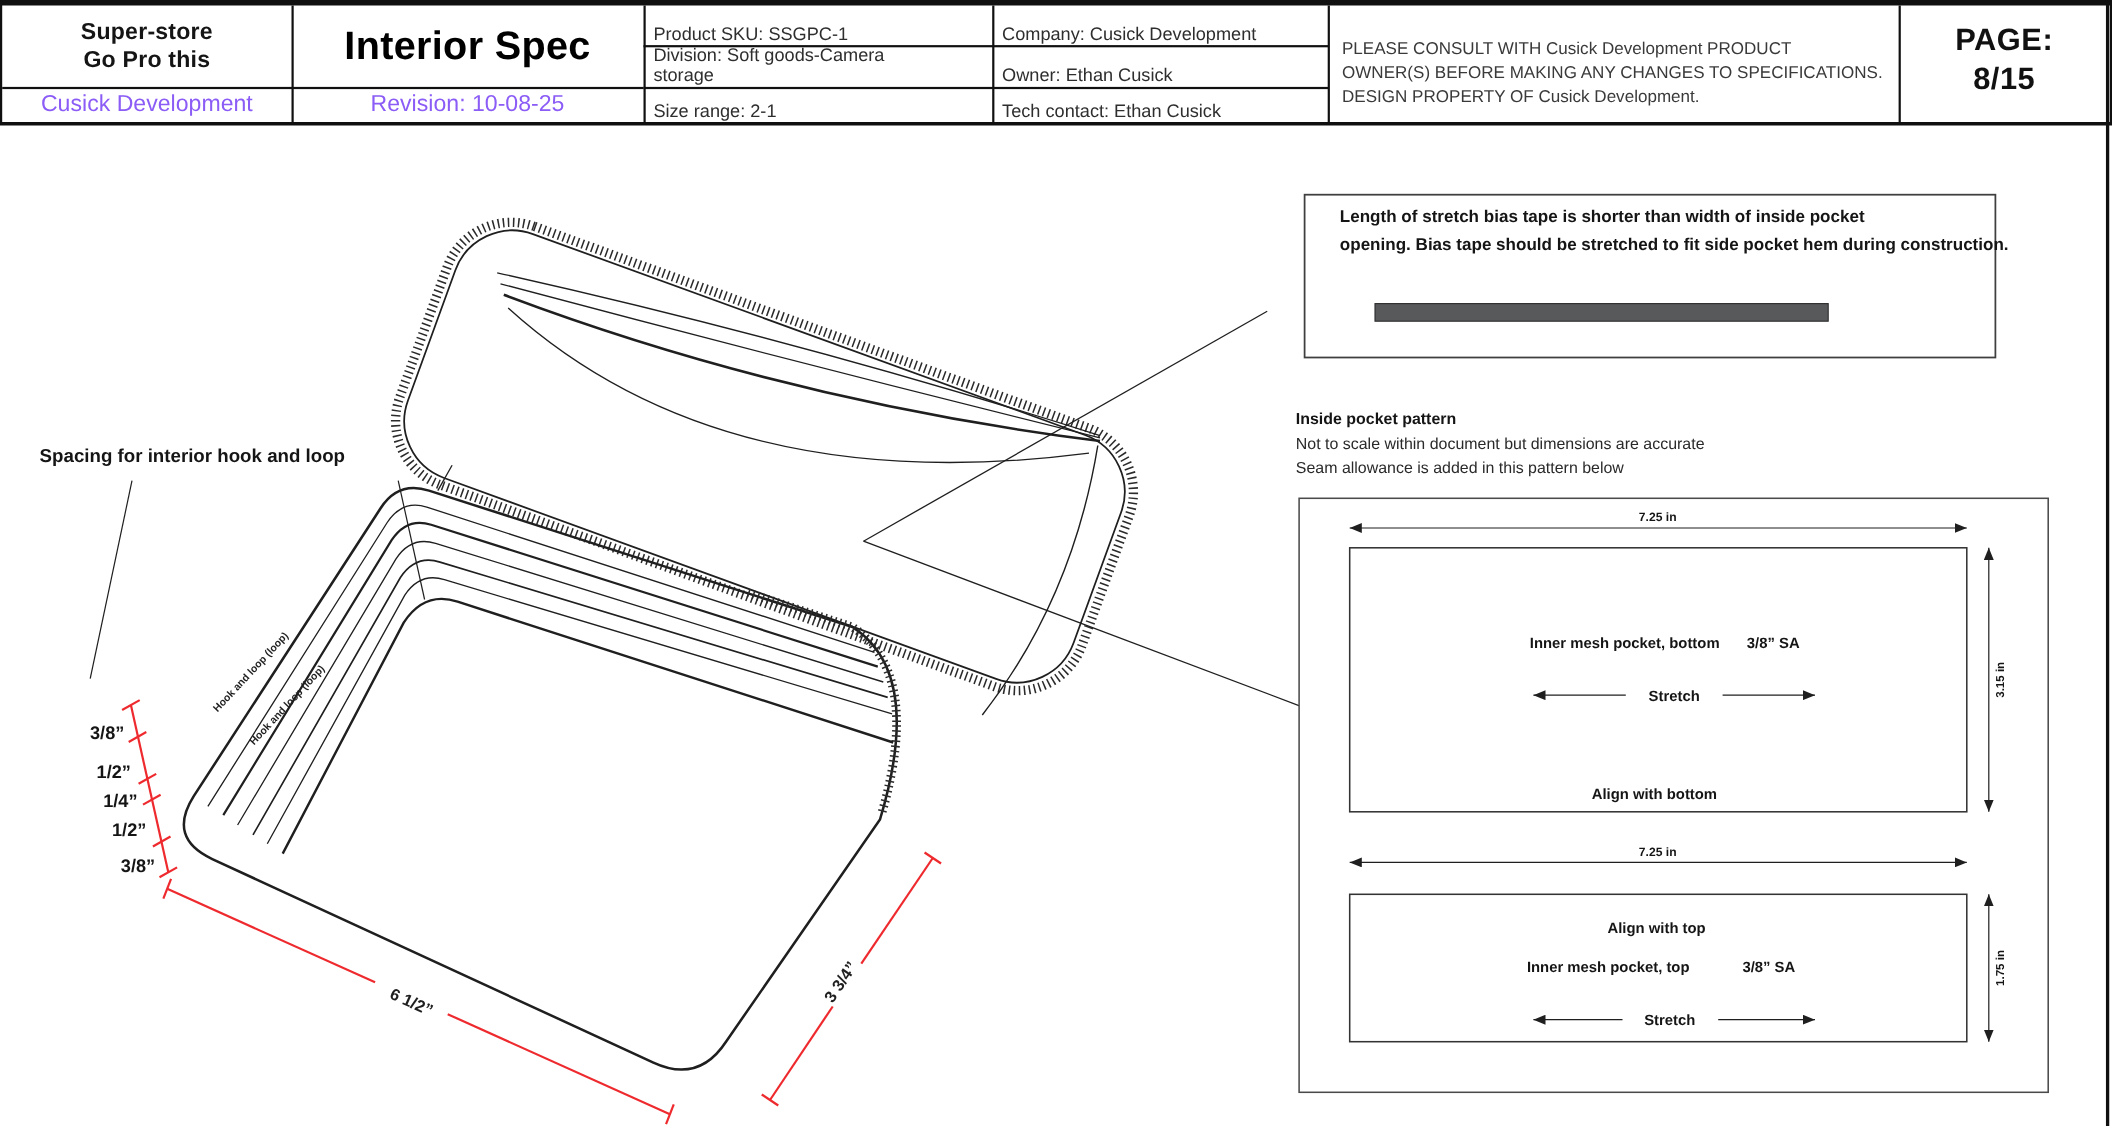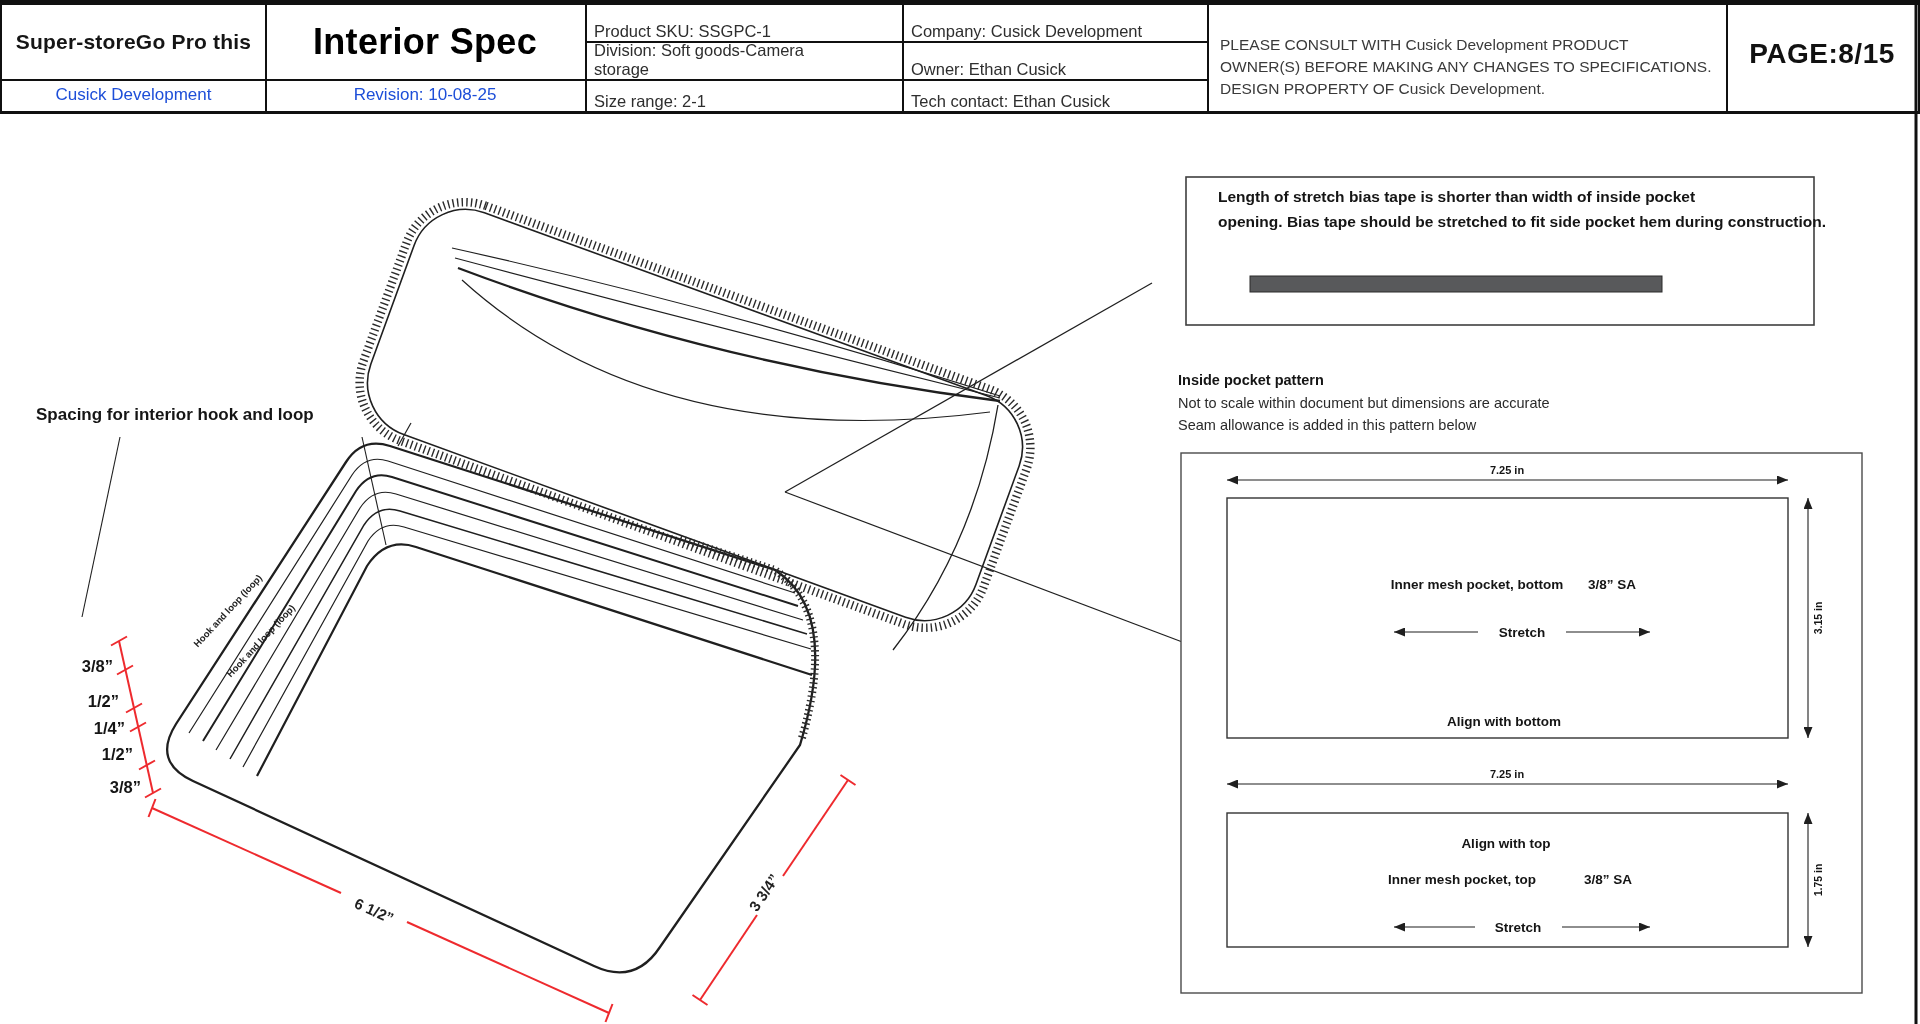--- a/index.html
+++ b/index.html
@@ -4,25 +4,25 @@
 <style>
   html,body{margin:0;padding:0;background:#fff;width:1920px;height:1024px;overflow:hidden;
     font-family:"Liberation Sans", sans-serif;color:#1f1f1f;}
   .page{position:absolute;left:0;top:0;width:1920px;height:1024px;background:#fff;}
   
   .hdr{position:absolute;left:0;top:0;width:1920px;height:114px;box-sizing:border-box;
     border-top:5px solid #101010;border-bottom:3px solid #101010;border-left:2px solid #101010;border-right:2px solid #101010;background:#fff;}
   .cell{position:absolute;box-sizing:border-box;}
   .vline{position:absolute;top:0;bottom:0;width:2px;background:#101010;}
   .hline{position:absolute;height:2px;background:#101010;}
-  .c-center{display:flex;flex-direction:row;align-items:center;justify-content:center;text-align:center;}
+  .c-center{display:flex;flex-direction:column;align-items:center;justify-content:center;text-align:center;}
   .c-left{display:flex;align-items:flex-end;justify-content:flex-start;padding-left:9px;}
   .t-big{font-weight:bold;font-size:21px;line-height:26px;color:#151515;letter-spacing:.2px;}
   .t-spec{font-weight:bold;font-size:36px;color:#000000;letter-spacing:.3px;}
-  .t-reg{font-size:17px;color:#1d4ed8;}
+  .t-reg{font-size:21px;color:#8b5cf6;}
   .t-meta{font-size:16.5px;color:#2e2e2e;}
   .t-disc{font-size:15.5px;line-height:22px;color:#3a3a3a;}
   .t-page{font-weight:bold;font-size:28px;color:#111;letter-spacing:.5px;line-height:36px;text-align:center;}
   svg text{font-family:"Liberation Sans", sans-serif;}
 </style>
 </head>
 <body>
 
 <div class="page">
 

